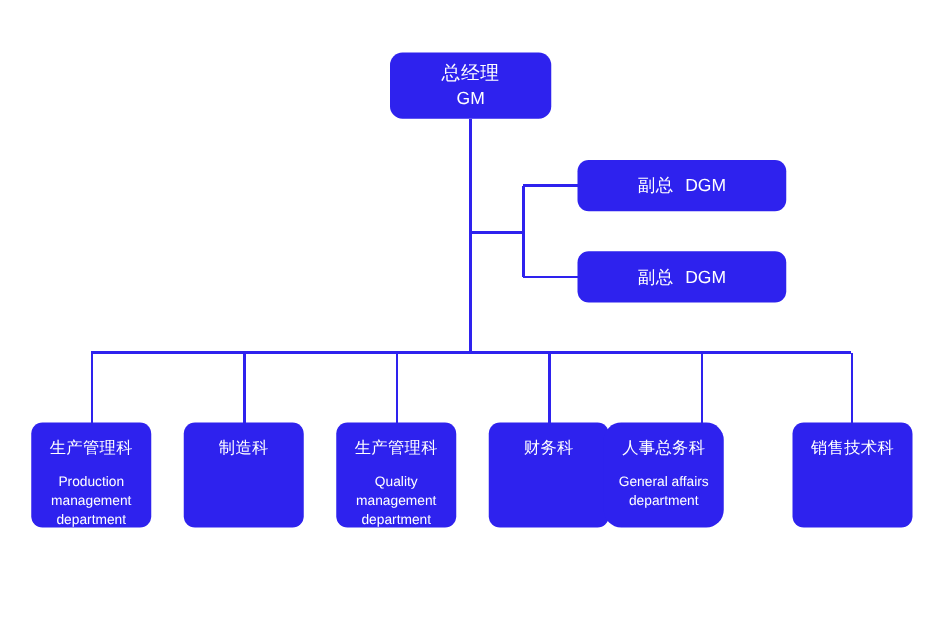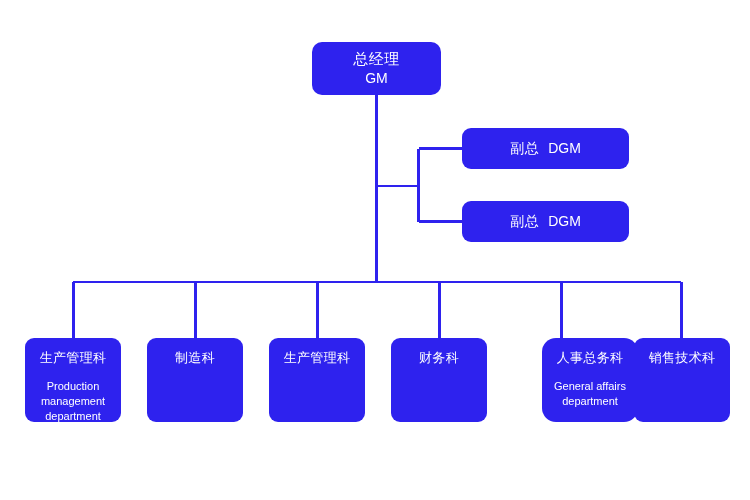--- a/index.html
+++ b/index.html
@@ -104,21 +104,21 @@
     font-size: 11px;
     margin-top: 13px;
     line-height: 1.35;
     padding: 0 4px;
   }
 
   .dept-0 { left: 25px; }
   .dept-1 { left: 147px; }
   .dept-2 { left: 269px; }
   .dept-3 { left: 391px; }
-  .dept-4 { left: 542px; border-radius: 14px; }
+  .dept-4 { left: 483px; border-radius: 14px; }
   .dept-5 { left: 634px; }
 </style>
 </head>
 <body>
 
 <div id="org-chart">
 
   <svg id="connectors" viewBox="0 0 750 500" width="750" height="500" aria-hidden="true">
     <g fill="none" stroke="#2e22ee" stroke-width="2.2" shape-rendering="crispEdges">
 
@@ -158,20 +158,21 @@
 
   <div class="node node-dept dept-0">
     <span class="cn">生产管理科</span>
     <span class="en">Production management department</span>
   </div>
   <div class="node node-dept dept-1">
     <span class="cn">制造科</span>
   </div>
   <div class="node node-dept dept-2">
     <span class="cn">生产管理科</span>
+    <span class="en">Quality management department</span>
   </div>
   <div class="node node-dept dept-3">
     <span class="cn">财务科</span>
   </div>
   <div class="node node-dept dept-4">
     <span class="cn">人事总务科</span>
     <span class="en">General affairs department</span>
   </div>
   <div class="node node-dept dept-5">
     <span class="cn">销售技术科</span>

